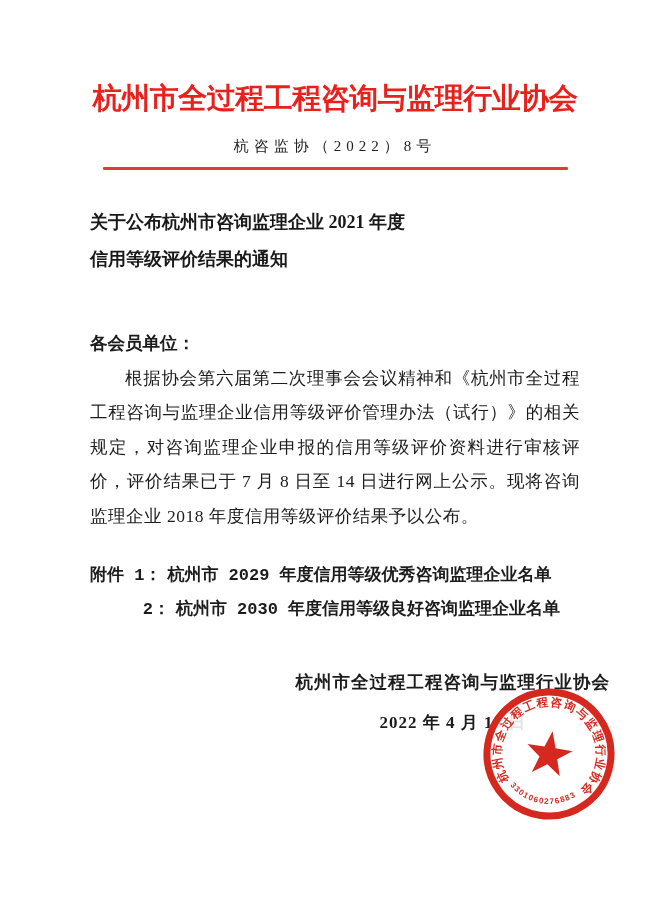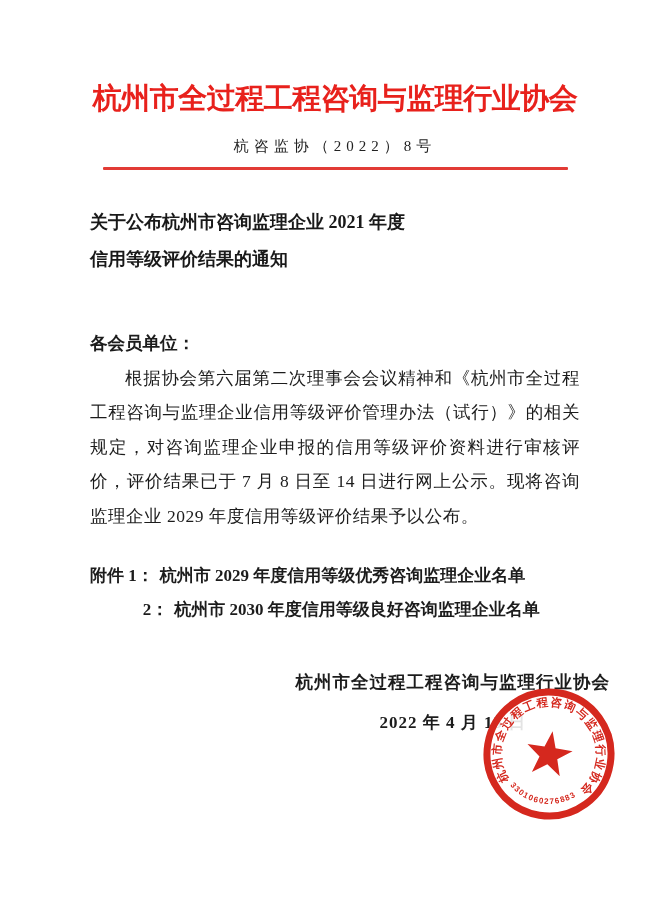--- a/index.html
+++ b/index.html
@@ -62,20 +62,21 @@
     line-height: 34.5px;
     text-align: justify;
     text-indent: 2em;
     letter-spacing: 0.5px;
   }
   .attachments {
     margin-top: 26px;
     font-size: 17px;
     font-weight: 700;
     line-height: 34px;
+    font-family: Liberation Mono, monospace;
   }
   .attachment-row { display: flex; }
   .attachment-row.second .att-label { margin-left: 3.1em; }
   .att-label { white-space: nowrap; margin-right: 6px; }
   .signature {
     margin-top: 40px;
     margin-right: -30px;
     margin-left: auto;
     width: max-content;
     text-align: center;
@@ -123,21 +124,21 @@
 
   <div class="red-rule"></div>
 
   <div class="doc-title">
     <div>关于公布杭州市咨询监理企业 2021 年度</div>
     <div>信用等级评价结果的通知</div>
   </div>
 
   <div class="body-block">
     <div class="salutation">各会员单位：</div>
-    <div class="paragraph">根据协会第六届第二次理事会会议精神和《杭州市全过程工程咨询与监理企业信用等级评价管理办法（试行）》的相关规定，对咨询监理企业申报的信用等级评价资料进行审核评价，评价结果已于 7 月 8 日至 14 日进行网上公示。现将咨询监理企业 2029 年度信用等级评价结果予以公布。</div>
+    <div class="paragraph">根据协会第六届第二次理事会会议精神和《杭州市全过程工程咨询与监理企业信用等级评价管理办法（试行）》的相关规定，对咨询监理企业申报的信用等级评价资料进行审核评价，评价结果已于 7 月 8 日至 14 日进行网上公示。现将咨询监理企业 2018 年度信用等级评价结果予以公布。</div>
   </div>
 
   <div class="attachments">
     <div class="attachment-row">
       <span class="att-label">附件 1：</span>
       <span>杭州市 2029 年度信用等级优秀咨询监理企业名单</span>
     </div>
     <div class="attachment-row second">
       <span class="att-label">2：</span>
       <span>杭州市 2030 年度信用等级良好咨询监理企业名单</span>

